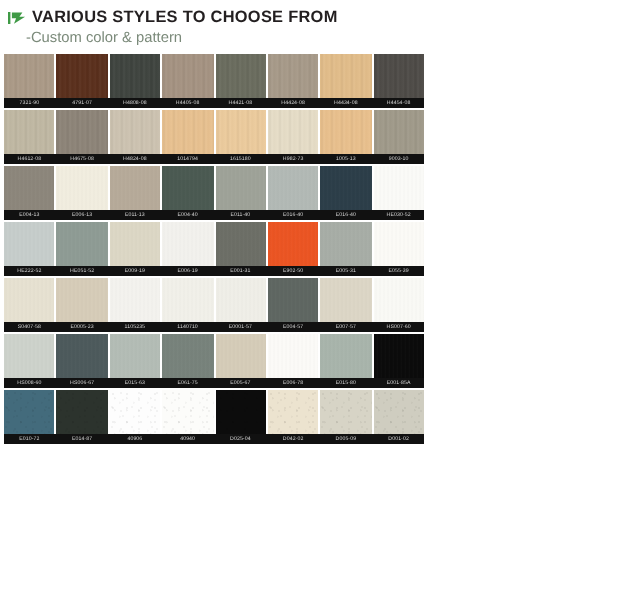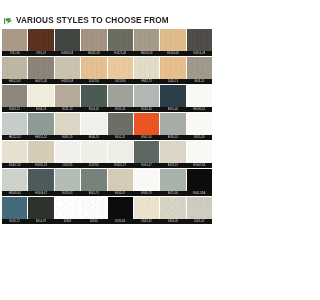--- a/index.html
+++ b/index.html
@@ -11,21 +11,21 @@
     overflow: hidden;
   }
   #page {
     width: 214px;
     height: 300px;
     position: relative;
     background: #ffffff;
   }
 
   
-  .header { padding: 16px 0 0 4px; }
+  .header { padding: 4px 0 0 4px; }
   .title-row { display: flex; align-items: center; gap: 3px; }
   .arrow-icon { width: 9px; height: 8px; flex: none; display: block; }
   .title {
     font-size: 8.2px;
     font-weight: bold;
     color: #231f20;
     letter-spacing: 0.15px;
     white-space: nowrap;
     line-height: 9px;
   }
@@ -131,20 +131,21 @@
 <div id="page">
 
   <div class="header">
     <div class="title-row">
       <svg class="arrow-icon" viewBox="0 0 12 10">
         <rect x="0" y="1" width="1.6" height="8" fill="#3f9a46"></rect>
         <path d="M2.6 1.4 L9.6 1.4 L7.6 4.1 L11.4 4.1 L4.0 8.8 L5.4 5.2 L2.6 5.2 Z" fill="#3f9a46"></path>
       </svg>
       <div class="title">VARIOUS STYLES TO CHOOSE FROM</div>
     </div>
+    <div class="subtitle">-Custom color &amp; pattern</div>
   </div>
 
   <div class="grid">
       <div class="block">
         <div class="row">
           <div class="cell" style="background: rgb(171, 154, 135);">
             <div class="tex wood"></div>
           </div>
           <div class="cell" style="background: rgb(90, 47, 28);">
             <div class="tex wood"></div>

